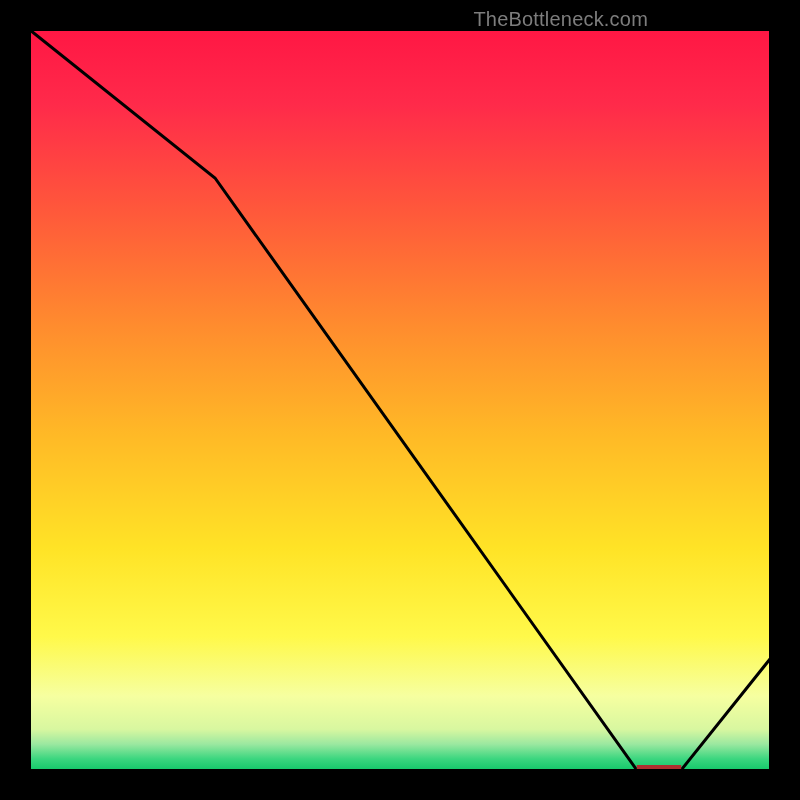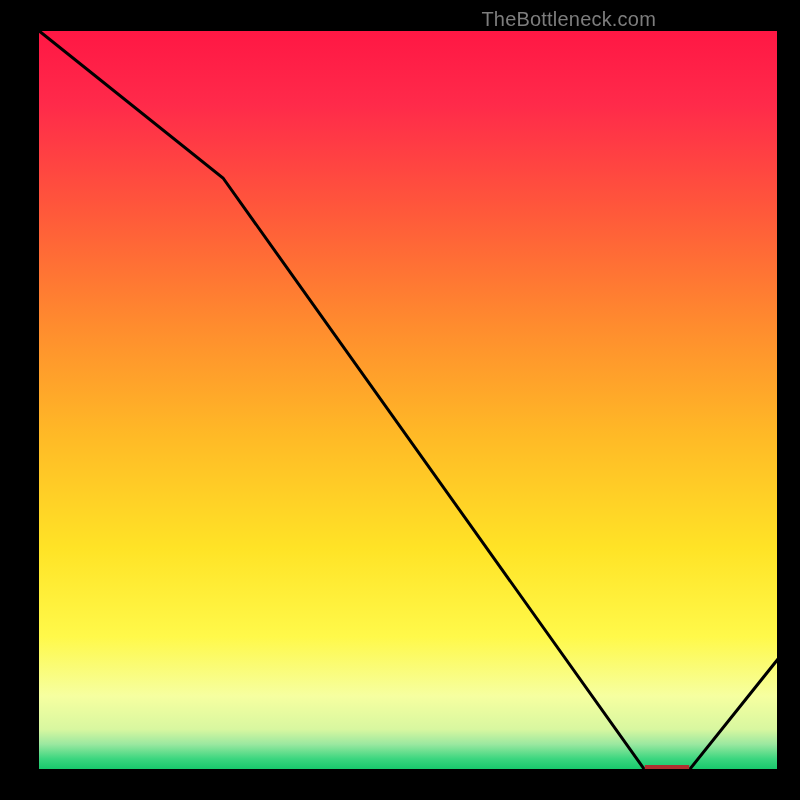--- a/index.html
+++ b/index.html
@@ -7,21 +7,21 @@
     padding: 0;
     width: 800px;
     height: 800px;
     background: #000;
     overflow: hidden;
     font-family: Arial, Helvetica, sans-serif;
   }
   .frame {
     position: absolute;
     top: 0;
-    left: 8px;
+    left: 0;
     width: 668px;
     height: 800px;
     background: #000;
   }
   .plot {
     position: absolute;
     top: 30px;
     left: 30px;
     width: 740px;
     height: 740px;

